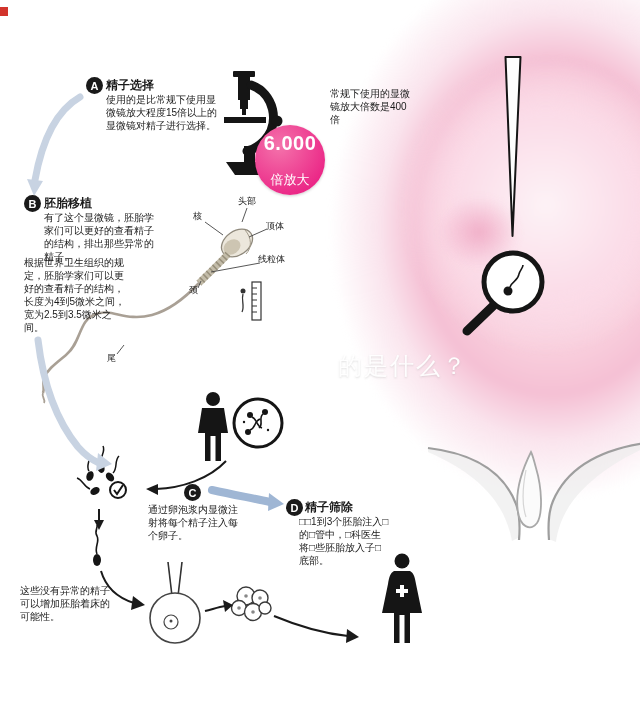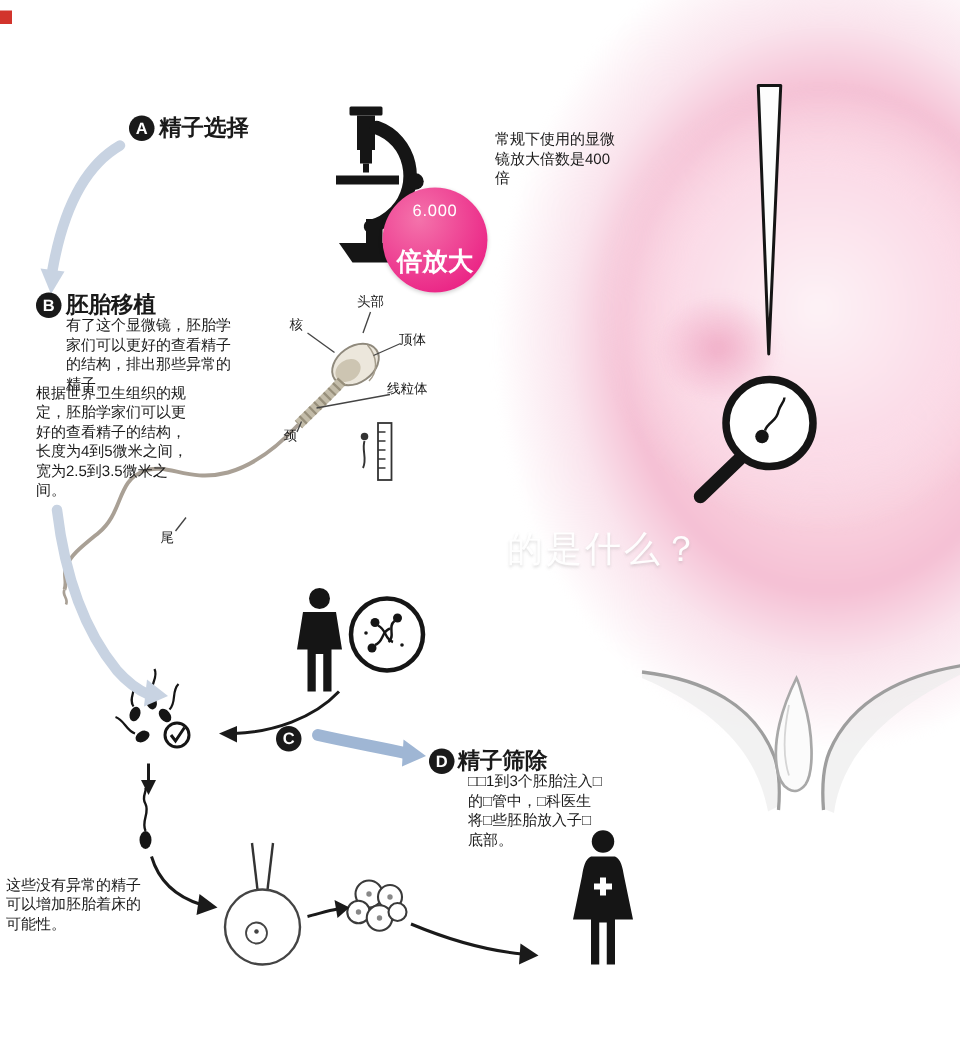--- a/index.html
+++ b/index.html
@@ -1,30 +1,30 @@
 <!DOCTYPE html>
 <html style="--ink: #1a1a1a; --badge-pink: #e80f7b; --arrow-light: #c8d3e2; --arrow-blue: #9fb6d4; --blob-pink: #f5c0d4;"><head>
 <meta charset="utf-8">
 <style>
   html,body{margin:0;padding:0;}
   body{font-family:"Liberation Sans","DejaVu Sans",sans-serif;background:#fff;}
   .canvas{position:relative;width:640px;height:708px;background:#fff;overflow:hidden;}
   .blob{position:absolute;border-radius:50%;}
   .art{position:absolute;left:0;top:0;}
   .txt{position:absolute;font-size:10px;line-height:13px;color:var(--ink,#1a1a1a);}
-  .ttl{position:absolute;font-size:15px;line-height:13px;font-weight:bold;color:var(--ink,#1a1a1a);}
+  .ttl{position:absolute;font-size:12px;line-height:13px;font-weight:bold;color:var(--ink,#1a1a1a);}
   .marker{position:absolute;width:17px;height:17px;border-radius:50%;background:var(--ink,#1a1a1a);
           color:#fff;font-size:11px;font-weight:bold;display:flex;align-items:center;justify-content:center;}
   .lbl{position:absolute;font-size:9px;line-height:10px;color:var(--ink,#1a1a1a);}
   .badge{position:absolute;left:255px;top:125px;width:70px;height:70px;border-radius:50%;
          background:radial-gradient(circle at 35% 30%, #f473ab, var(--badge-pink,#e80f7b));
          color:#fff;display:flex;flex-direction:column;align-items:center;justify-content:center;
          box-shadow:0 1px 3px rgba(0,0,0,.2);}
-  .badge .v{font-size:11px;font-weight:normal;letter-spacing:.5px;}
-  .badge .u{font-size:17px;font-weight:bold;margin-top:16px;}
+  .badge .v{font-size:20px;font-weight:bold;letter-spacing:.5px;}
+  .badge .u{font-size:13px;font-weight:normal;margin-top:16px;}
   .watermark{position:absolute;left:338px;top:350px;font-size:24px;letter-spacing:2px;
              color:rgba(255,255,255,.95);text-shadow:0 1px 2px rgba(150,150,150,.3);}
   .corner{position:absolute;left:0;top:7px;width:8px;height:9px;background:#d2342c;}
 </style>
 </head>
 <body>
 
 <div class="canvas">
 
   <div class="blob" style="left:318px;top:-60px;width:470px;height:575px;filter:blur(3px);
@@ -188,40 +188,42 @@
         <polygon points="223,600 233,605 225,612"></polygon>
         <polygon points="347,629 359,637 346,643"></polygon>
       </g>
     </g>
   </svg>
 
   <div class="marker" style="left:86px;top:77px;">
       <span>A</span>
     </div>
   <div class="ttl" style="left:106px;top:79px;">精子选择</div>
+  <div class="txt" style="left:106px;top:93px;width:112px;">使用的是比常规下使用显微镜放大程度15倍以上的显微镜对精子进行选择。</div>
 
   <div class="marker" style="left:24px;top:195px;">
       <span>B</span>
     </div>
   <div class="ttl" style="left:44px;top:197px;">胚胎移植</div>
   <div class="txt" style="left:44px;top:211px;width:112px;">有了这个显微镜，胚胎学家们可以更好的查看精子的结构，排出那些异常的精子。</div>
   <div class="txt" style="left:24px;top:256px;width:106px;">根据世界卫生组织的规定，胚胎学家们可以更好的查看精子的结构，长度为4到5微米之间，宽为2.5到3.5微米之间。</div>
 
   <div class="marker" style="left:184px;top:484px;">
       <span>C</span>
     </div>
+  <div class="txt" style="left:148px;top:503px;width:90px;">通过卵泡浆内显微注射将每个精子注入每个卵子。</div>
 
   <div class="marker" style="left:286px;top:499px;">
       <span>D</span>
     </div>
   <div class="ttl" style="left:305px;top:501px;">精子筛除</div>
-  <div class="txt" style="left:312px;top:515px;width:90px;">□□1到3个胚胎注入□的□管中，□科医生将□些胚胎放入子□底部。</div>
+  <div class="txt" style="left:299px;top:515px;width:90px;">□□1到3个胚胎注入□的□管中，□科医生将□些胚胎放入子□底部。</div>
 
   <div class="txt" style="left:330px;top:87px;width:84px;">常规下使用的显微镜放大倍数是400倍</div>
-  <div class="txt" style="left:4px;top:584px;width:92px;">这些没有异常的精子可以增加胚胎着床的可能性。</div>
+  <div class="txt" style="left:20px;top:584px;width:92px;">这些没有异常的精子可以增加胚胎着床的可能性。</div>
 
   <div class="lbl" style="left:193px;top:211px;">核</div>
   <div class="lbl" style="left:238px;top:196px;">头部</div>
   <div class="lbl" style="left:266px;top:221px;">顶体</div>
   <div class="lbl" style="left:258px;top:254px;text-align:right;">线粒体</div>
   <div class="lbl" style="left:189px;top:285px;">颈</div>
   <div class="lbl" style="left:107px;top:353px;">尾</div>
 
   <div class="badge">
     <div class="v">6.000</div>

